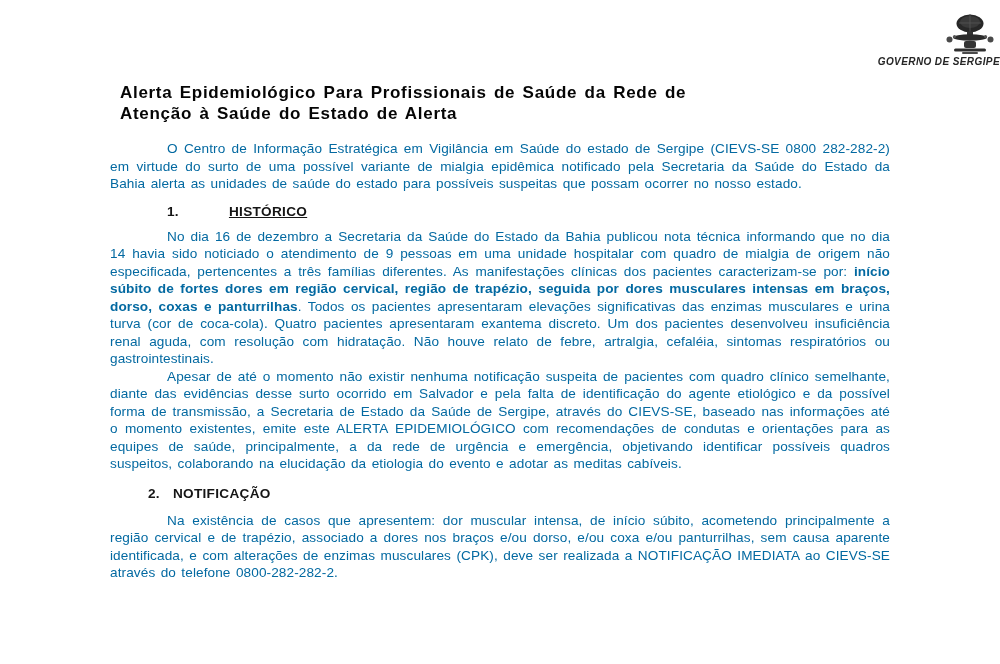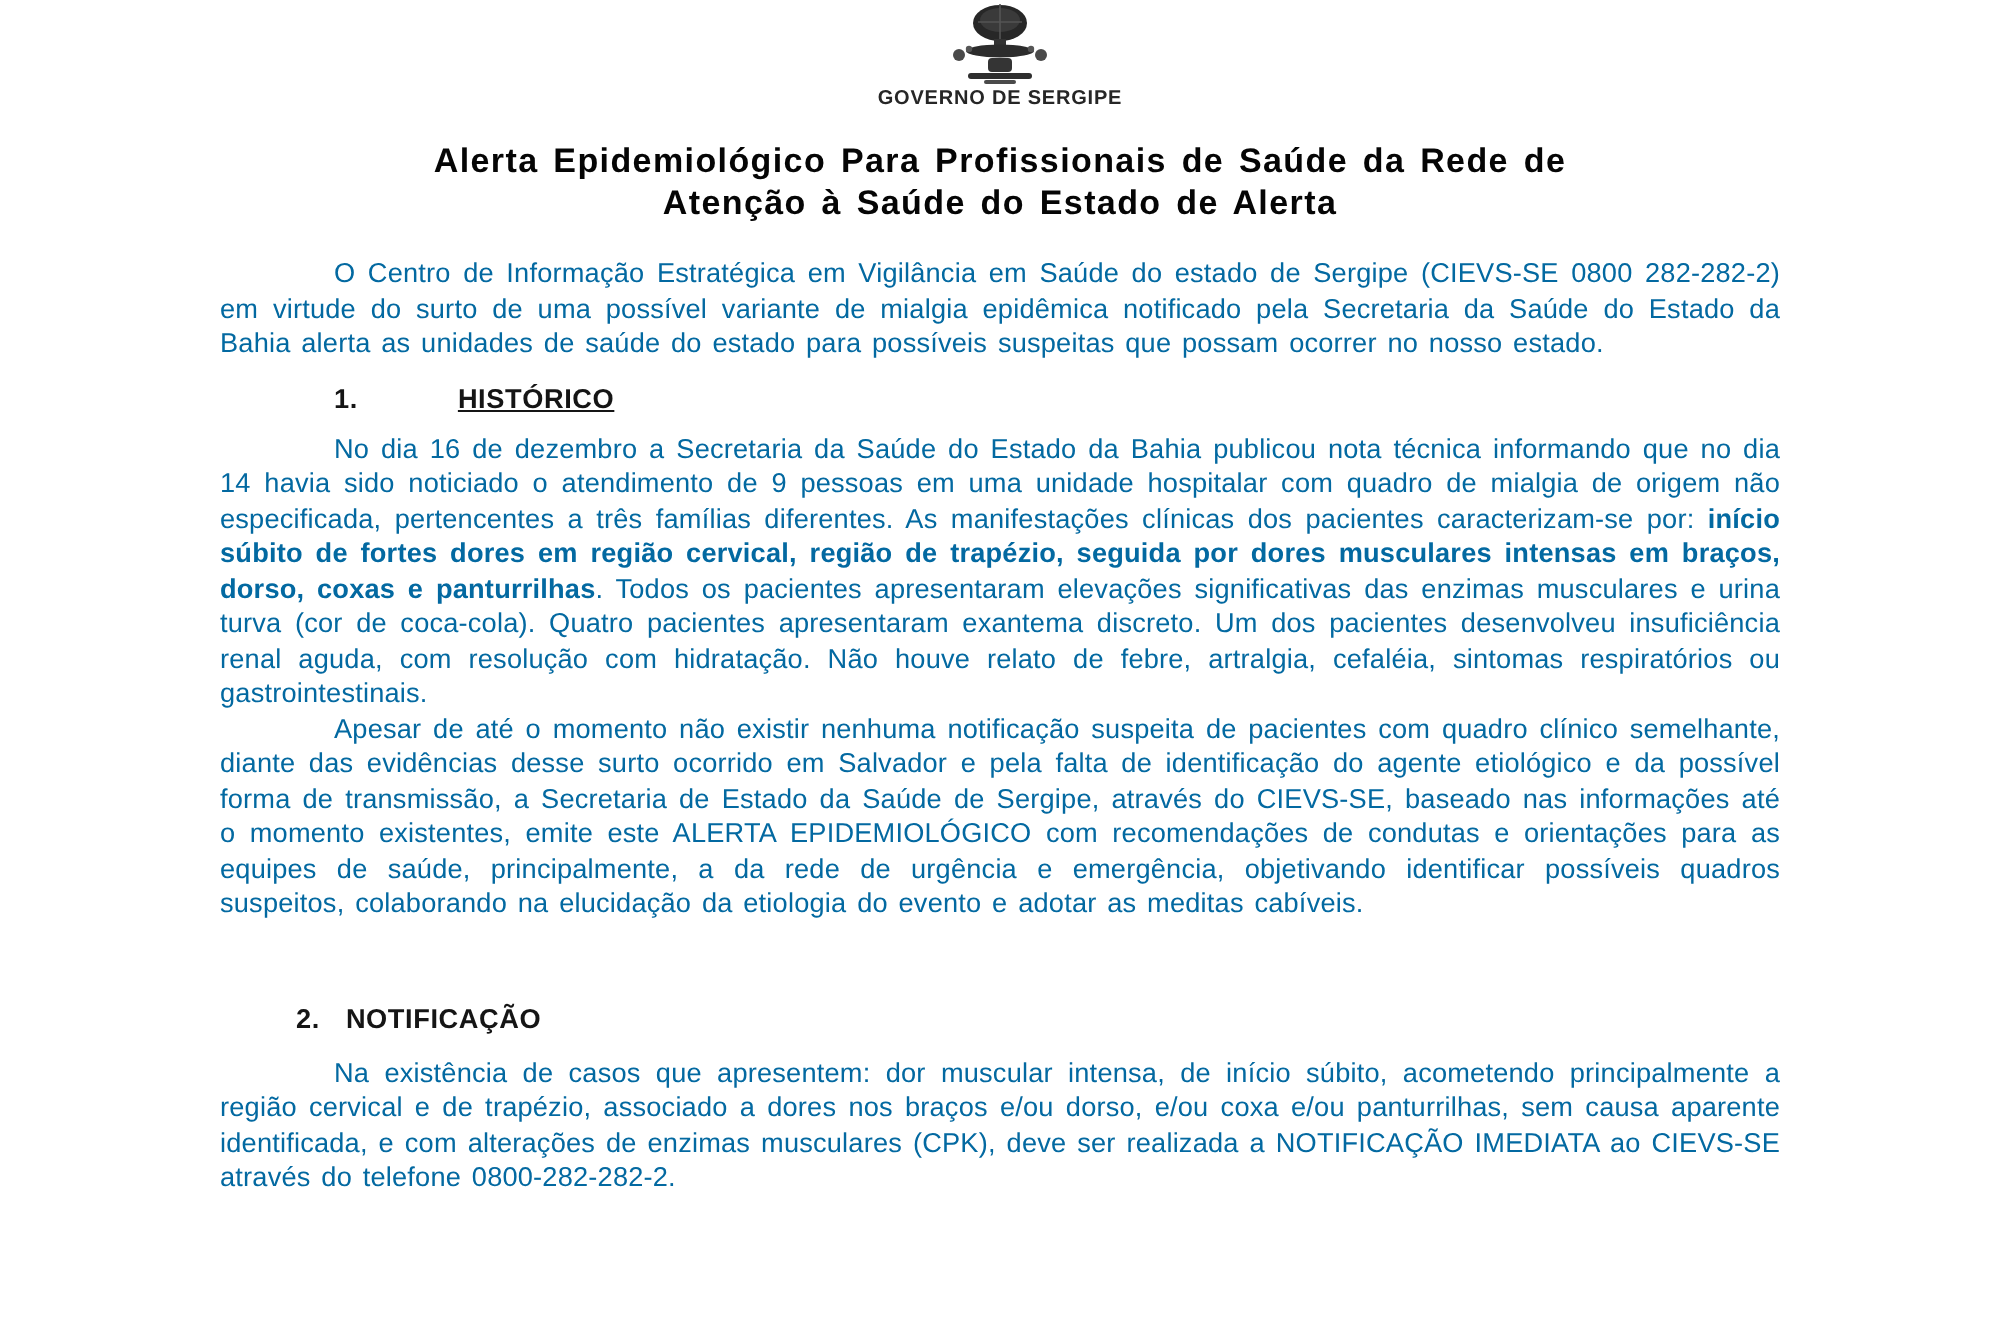--- a/index.html
+++ b/index.html
@@ -10,35 +10,36 @@
     color: #1c1c1c;
     overflow: hidden;
   }
   .page {
     position: relative;
     width: 1000px; height: 664px;
     background: #ffffff;
   }
   
   .letterhead {
-    text-align: center;
+    padding-top: 12px;
+    text-align: right;
+    font-style: italic;
   }
   .logo-wrap { height: 44px; line-height: 0; }
   .org-line {
     font-weight: 700;
     font-size: 10px;
     letter-spacing: 0.4px;
     color: #262626;
     line-height: 12px;
   }
   
   .doc-title {
     margin: 14px auto 0 auto;
     width: 760px;
-    text-align: center;
     font-weight: 700;
     font-size: 17px;
     line-height: 21px;
     letter-spacing: 0.7px;
     color: #050505;
     word-spacing: 2px;
   }
   
   .content {
     margin: 16px 110px 0 110px;
@@ -59,21 +60,21 @@
     font-size: 13.6px;
     font-weight: 700;
     color: #151515;
     letter-spacing: 0.3px;
   }
   .heading-1 { margin: 11px 0 9px 0; }
   .heading-2 { margin: 13px 0 11px 0; }
   .heading-1 .h-num { margin-left: 57px; }
   .heading-1 .h-label { margin-left: 50px; text-decoration: underline; }
   .heading-2 .h-num { margin-left: 38px; }
-  .heading-2 .h-label { margin-left: 13px; margin-top: 28px; }
+  .heading-2 .h-label { margin-left: 13px; }
   .h-num, .h-label { display: inline-block; }
 </style>
 </head>
 <body>
 
 <div class="page">
 
   <div class="letterhead">
     <div class="logo-wrap">
       <svg viewBox="0 0 60 44" width="60" height="44" xmlns="http://www.w3.org/2000/svg" aria-hidden="true">

